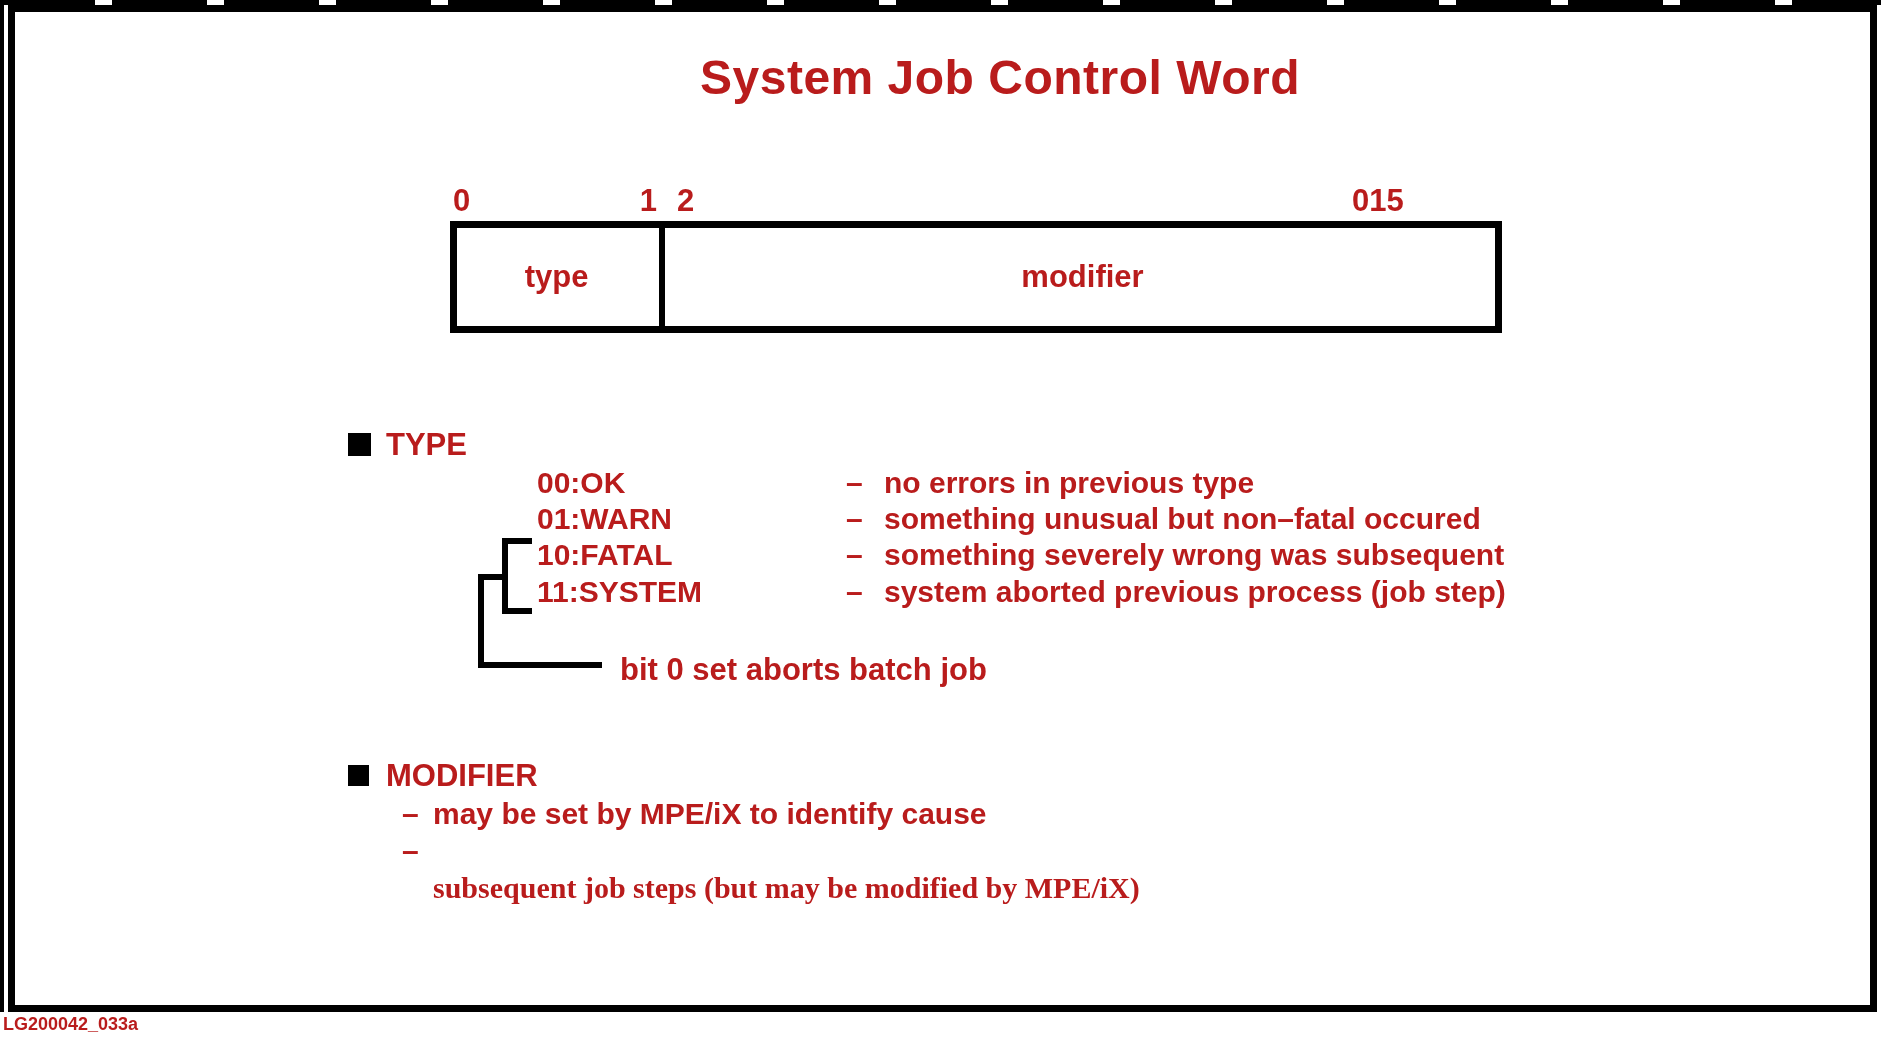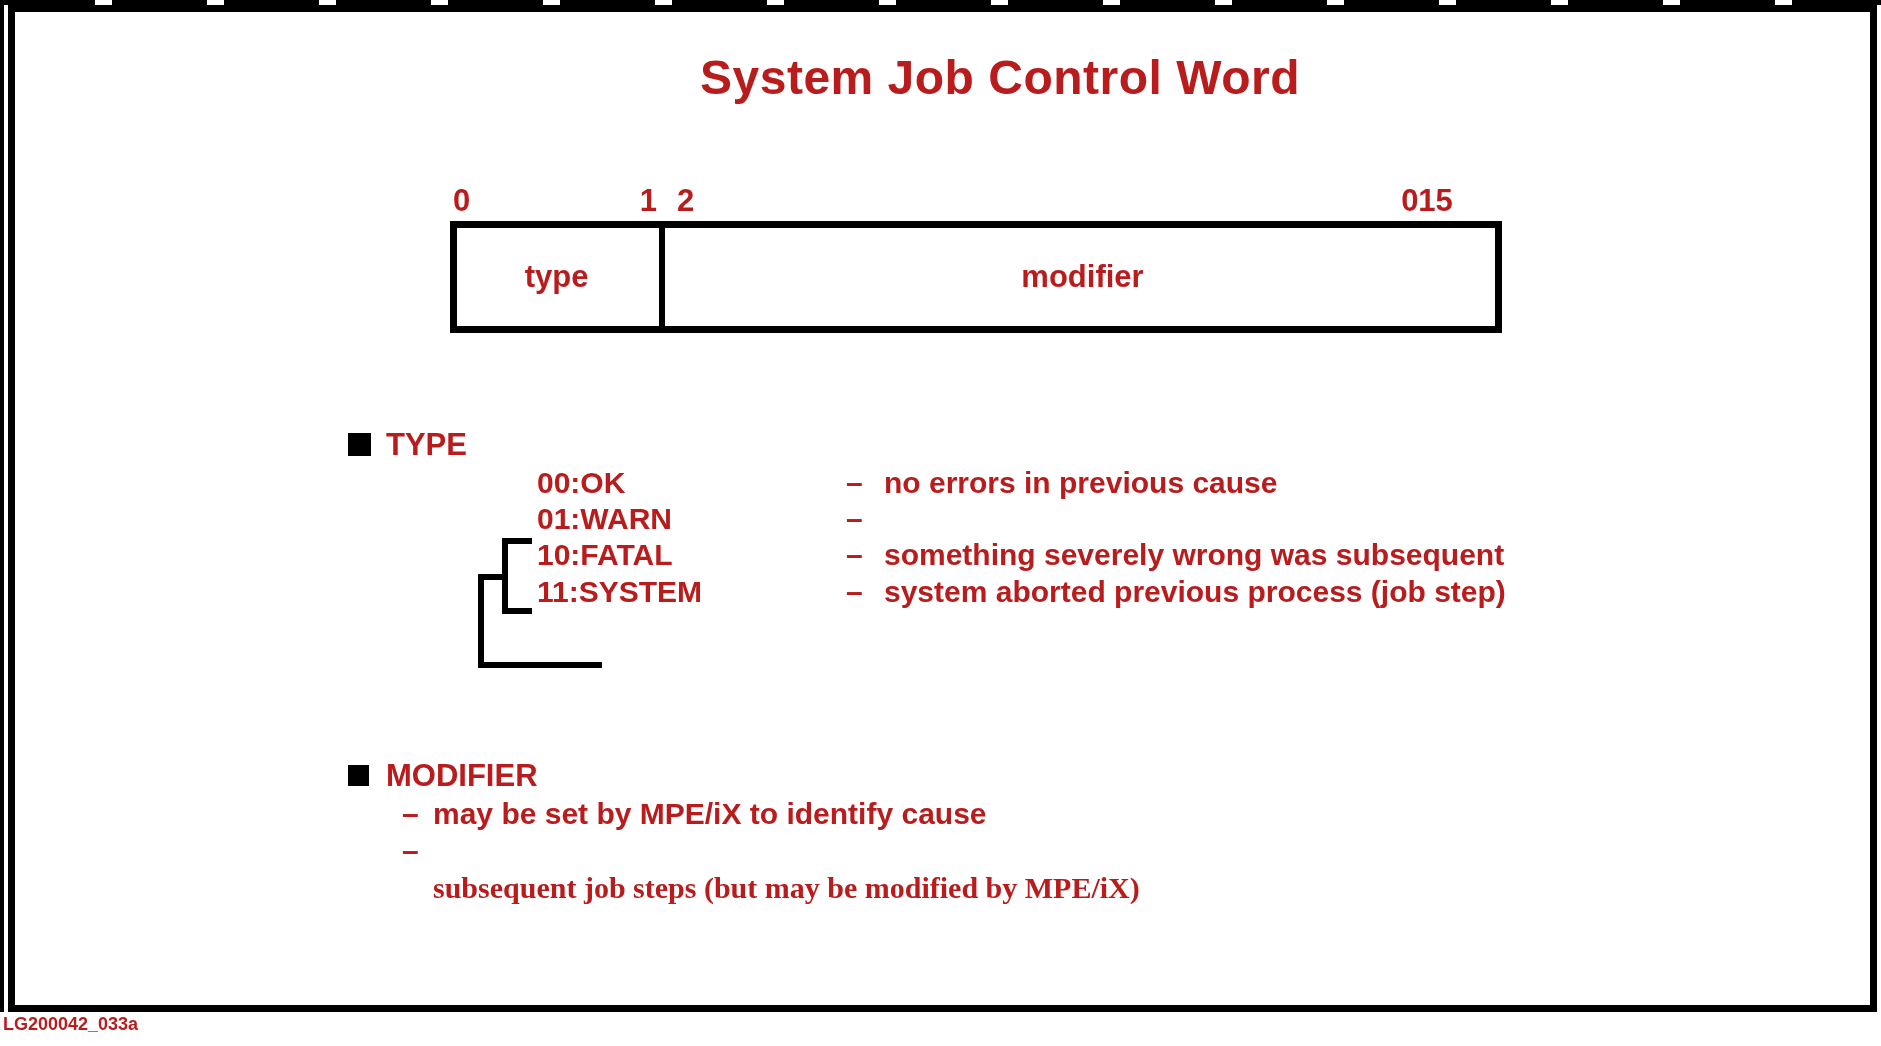--- a/index.html
+++ b/index.html
@@ -77,48 +77,50 @@
 
   <div class="abs top-artifact"></div>
   <div class="abs left-artifact"></div>
   <div class="abs frame"></div>
 
   <h1 class="abs title">System Job Control Word</h1>
 
   <span class="abs bit-label" style="left:453px;">0</span>
   <span class="abs bit-label" style="left:557px; width:100px; text-align:right;">1</span>
   <span class="abs bit-label" style="left:677px;">2</span>
-  <span class="abs bit-label" style="left:1352px; width:150px; text-align:center;">015</span>
+  <span class="abs bit-label" style="left:1352px; width:150px; text-align:left;">015</span>
 
   <div class="abs bit-box"></div>
   <div class="abs bit-divider"></div>
   <div class="abs cell-label cell-type">type</div>
   <div class="abs cell-label cell-modifier">modifier</div>
 
   <div class="abs bullet-sq bullet-type"></div>
   <div class="abs section-heading h-type">TYPE</div>
 
   <span class="abs code r0">00:OK</span>
   <span class="abs code r1">01:WARN</span>
   <span class="abs code r2">10:FATAL</span>
   <span class="abs code r3">11:SYSTEM</span>
 
   <span class="abs dash d-col r0">–</span>
   <span class="abs dash d-col r1">–</span>
   <span class="abs dash d-col r2">–</span>
   <span class="abs dash d-col r3">–</span>
 
-  <span class="abs desc r0">no errors in previous cause</span>
+  <span class="abs desc r0">no errors in previous type</span>
+  <span class="abs desc r1">something unusual but non–fatal occured</span>
   <span class="abs desc r2">something severely wrong was subsequent</span>
   <span class="abs desc r3">system aborted previous process (job step)</span>
 
   <div class="abs bracket-inner"></div>
   <div class="abs bracket-outer-stub"></div>
   <div class="abs bracket-outer-vert"></div>
   <div class="abs bracket-outer-horiz"></div>
+  <div class="abs bracket-note">bit 0 set aborts batch job</div>
 
   <div class="abs bullet-sq bullet-modifier"></div>
   <div class="abs section-heading h-modifier">MODIFIER</div>
 
   <span class="abs m-line m-dash m0">–</span>
   <span class="abs m-line m-text m0">may be set by MPE/iX to identify cause</span>
   <span class="abs m-line m-dash m1">–</span>
   <span class="abs m-line m-dash m2"></span>
   <span class="abs m-line m-text m2">subsequent job steps (but may be modified by MPE/iX)</span>
 

